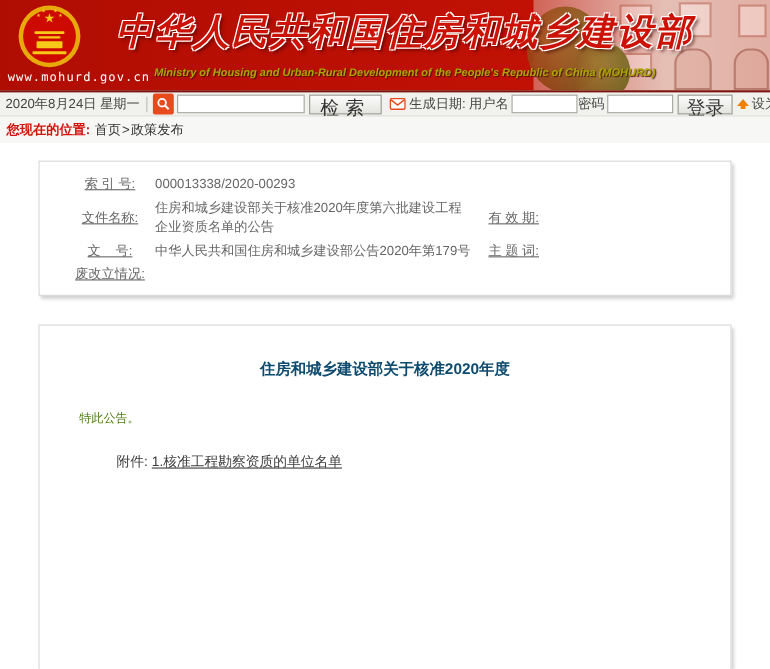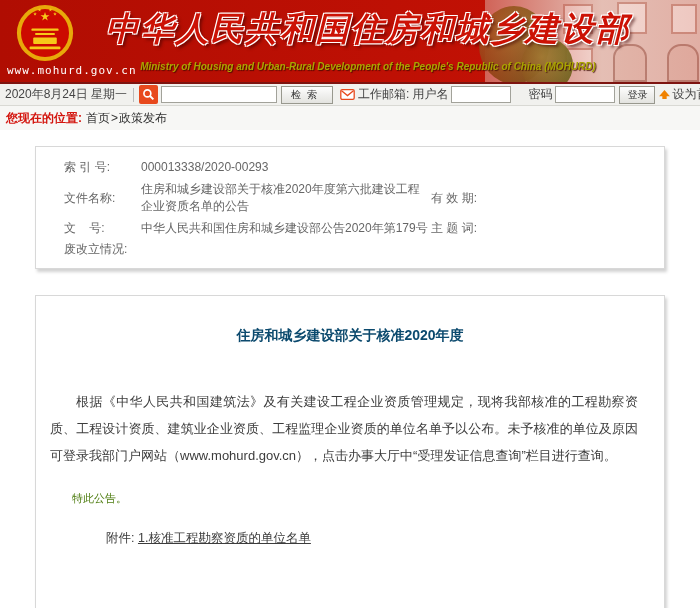--- a/index.html
+++ b/index.html
@@ -31,21 +31,21 @@
   .toolbar { height:22px; background:#f1f1ee; border-bottom:1px solid #d9d9d4;
     display:flex; align-items:center; padding:0 5px; font-size:12px; color:#444; white-space:nowrap; }
   .toolbar > * { flex:none; }
   .tb-date { margin-right:6px; }
   .tb-div { width:1px; height:14px; background:#bbb; margin-right:5px; }
   .sq-icon { width:19px; height:19px; background:#e8491d; border-radius:2px;
     display:flex; align-items:center; justify-content:center; margin-right:3px; }
   .tb-input { height:17px; border:1px solid #a2a29a; background:#fff; font-size:11px; padding:0 3px; }
   .in-search { width:116px; margin-right:4px; }
   .in-user { width:60px; } .in-pass { width:60px; }
-  .tb-btn { height:18px; border:1px solid #98988e; color:#333; font-size:10px;
+  .tb-btn { height:18px; border:1px solid #98988e; color:#333; font-size:17px;
     background:linear-gradient(#fdfdfd,#e3e3df); padding:0 7px; margin:0 4px 0 0; cursor:pointer; }
   .btn-search { letter-spacing:6px; padding:0 9px; }
   .mail-ic { margin:0 3px; display:flex; }
   .tb-lab { margin-right:3px; }
   .tb-right { margin-left:auto; display:flex; align-items:center; gap:4px; }
   .tb-link { display:flex; align-items:center; gap:2px; color:#444; cursor:pointer; }
 
   
   .crumbs { height:24px; background:#f7f7f5; display:flex; align-items:center;
     padding:0 6px; font-size:12px; color:#333; }
@@ -54,21 +54,21 @@
   .crumb-sep { margin:0 1px; }
 
   
   .panel { width:630px; margin:0 auto; background:#fff; border:1px solid #d8d8d8;
     box-shadow:2px 3px 3px rgba(0,0,0,.18); }
   .meta-panel { margin-top:16px; padding:10px 0 8px 0; font-size:12px; color:#666; }
   .m-row { display:flex; align-items:center; min-height:21px; line-height:17px; }
   .m-row.tall { min-height:40px; }
   .m-left { width:395px; padding-left:28px; display:flex; align-items:center; }
   .m-right { flex:1; display:flex; align-items:center; }
-  .m-label { width:72px; text-align:left; flex:none; white-space:pre; }
+  .m-label { width:72px; text-align:center; flex:none; white-space:pre;text-decoration:underline; }
   .m-val { margin-left:5px; }
   .m-val.wrap { max-width:282px; }
 
   .article-panel { margin-top:26px; height:420px; padding:24px 0 0 0; }
   .a-title { text-align:center; font-size:14px; line-height:31px; font-weight:bold; color:#0c4a6e;
     font-family:"Liberation Sans", sans-serif; }
   .a-body { margin:37px 26px 0 14px; font-size:13px; line-height:27px; color:#3c3c3c;
     text-align:justify; text-indent:2em; }
   .a-close { margin:22px 26px 0 14px; font-size:11px; color:#4d7c0f; text-indent:2em; }
   .attach { display:flex; margin:24px 0 0 70px; font-size:12.5px; color:#3c3c3c; }
@@ -127,24 +127,24 @@
     </svg>
   </span>
   <input class="tb-input in-search" type="text" style="">
   <button class="tb-btn btn-search">检索</button>
   <span class="mail-ic">
     <svg width="15" height="11" viewBox="0 0 16 12">
       <rect x="0.7" y="0.7" width="14.6" height="10.6" rx="1.5" fill="#fff" stroke="#e8491d" stroke-width="1.4"></rect>
       <path d="M1.5,2 L8,7.2 L14.5,2" stroke="#e8491d" fill="none" stroke-width="1.4"></path>
     </svg>
   </span>
-  <span class="tb-lab">工作邮箱:</span>
+  <span class="tb-lab">生成日期:</span>
   <span class="tb-lab">用户名</span>
   <input class="tb-input in-user" type="text" style="">
-  <span class="tb-lab" style="margin-left:17px;">密码</span>
+  <span class="tb-lab" style="margin-left:0;">密码</span>
   <input class="tb-input in-pass" type="password" style="">
   <button class="tb-btn" style="margin-left:4px;">登录</button>
   <span class="tb-right">
     <span class="tb-link">
       <span style="display:flex;">
         <svg width="11" height="9" viewBox="0 0 12 10">
             <path d="M6,0 L12,7 H8.4 V10 H3.6 V7 H0 Z" fill="#f08200"></path>
           </svg>
       </span>
       <span>设为首页</span>
@@ -191,21 +191,20 @@
     <div class="m-left">
       <span class="m-label">废改立情况:</span>
       <span class="m-val"></span>
     </div>
     <div class="m-right"></div>
   </div>
 </div>
 
 <div class="panel article-panel">
   <div class="a-title">住房和城乡建设部关于核准2020年度</div>
-  <p class="a-body">根据《中华人民共和国建筑法》及有关建设工程企业资质管理规定，现将我部核准的工程勘察资质、工程设计资质、建筑业企业资质、工程监理企业资质的单位名单予以公布。未予核准的单位及原因可登录我部门户网站（www.mohurd.gov.cn），点击办事大厅中“受理发证信息查询”栏目进行查询。</p>
   <p class="a-close">特此公告。</p>
   <div class="attach">
     <span class="attach-label">附件: </span>
     <ul>
       <li>1.核准工程勘察资质的单位名单</li>
 
     </ul>
   </div>
 </div>
 

